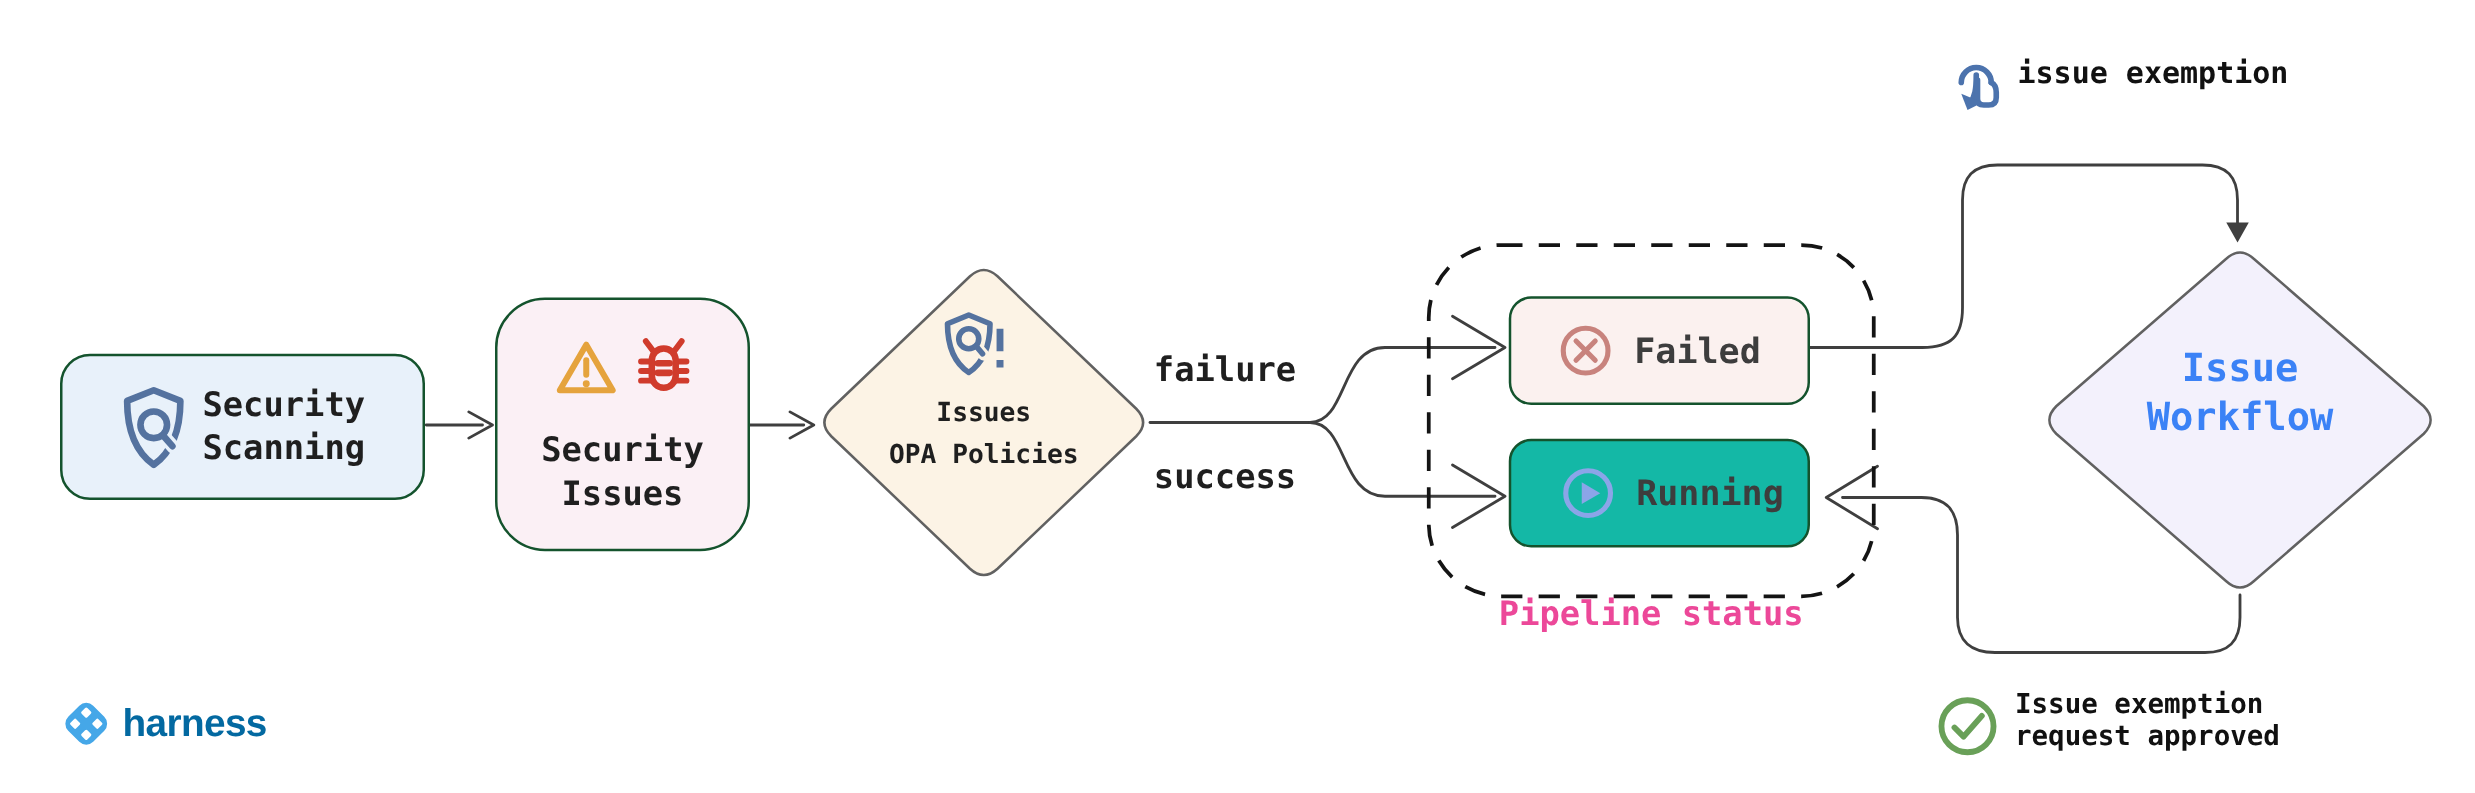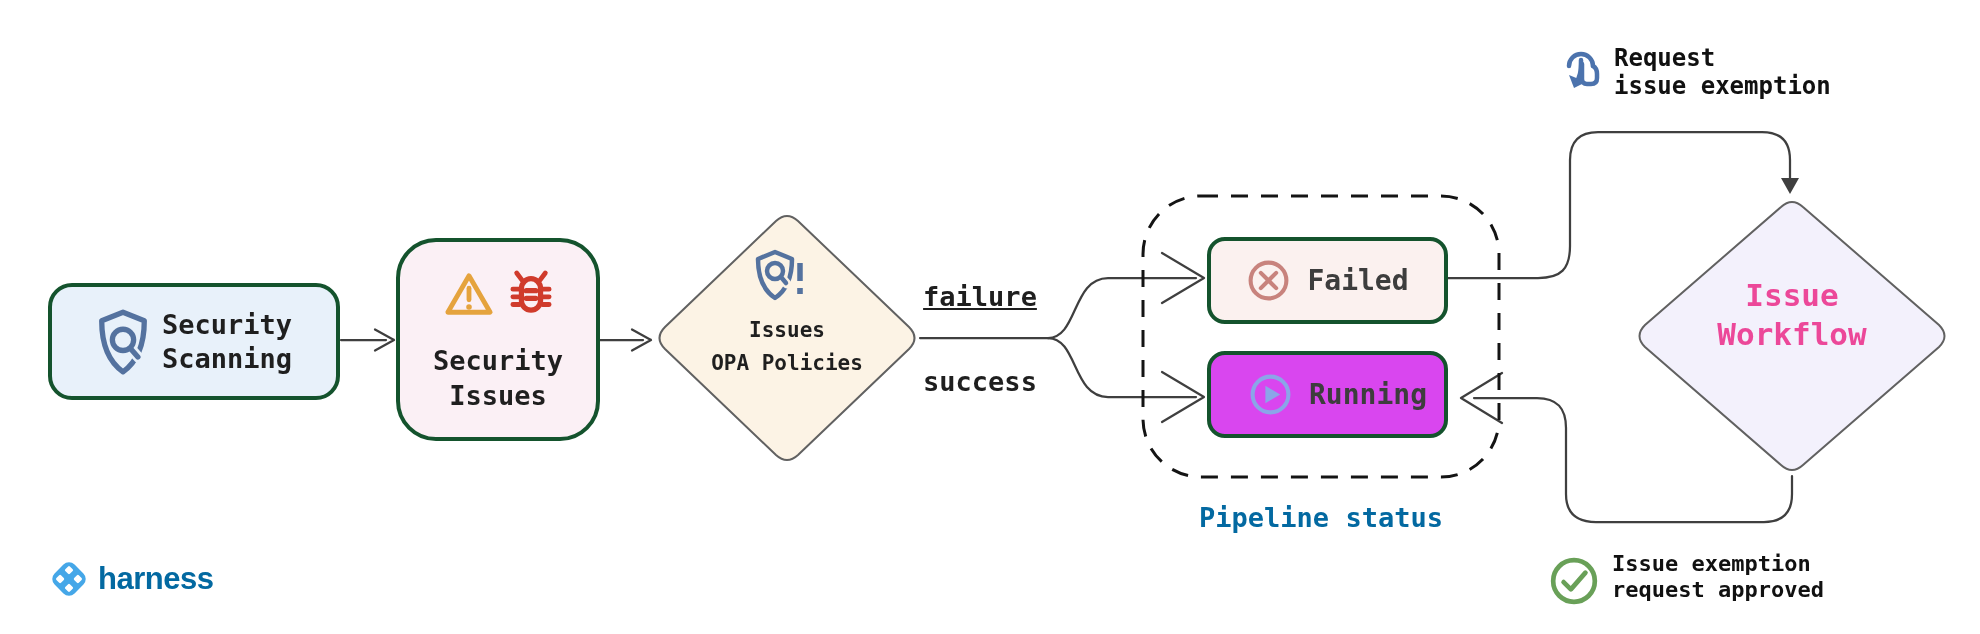--- a/index.html
+++ b/index.html
@@ -1,41 +1,41 @@
 <!DOCTYPE html>
 <html><head>
 <meta charset="utf-8">
 <style>
   html,body{margin:0;padding:0;background:#ffffff;}
   #canvas{
     position:relative;width:1980px;height:634px;background:#ffffff;overflow:hidden;
     font-family:"DejaVu Sans Mono",monospace;font-weight:bold;color:#1f1f1f;
   }
   #connector-layer{position:absolute;left:0;top:0;width:1980px;height:634px;}
-  .node{position:absolute;border:4px solid #14532d;display:flex;align-items:center;justify-content:center;box-sizing:border-box;}
+  .node{position:absolute;border:2px solid #14532d;display:flex;align-items:center;justify-content:center;box-sizing:border-box;}
   .lbl{position:absolute;text-align:center;}
   .lines div{white-space:nowrap;}
   
   .scan{left:48px;top:283px;width:292px;height:117px;border-radius:24px;background:#e8f1fa;gap:12px;}
   .scan .lines{font-size:27px;line-height:34px;text-align:left;}
   
   .issues{left:396px;top:238px;width:204px;height:203px;border-radius:40px;background:#fbf0f5;flex-direction:column;gap:22px;}
   .issues .icon-row{display:flex;align-items:center;gap:16px;}
   .issues .lines{font-size:27px;line-height:35px;text-align:center;}
   
   .status{width:241px;height:87px;border-radius:18px;gap:16px;font-size:28px;color:#3d3d3d;}
   .failed{left:1207px;top:237px;background:#fbf1ef;}
-  .running{left:1207px;top:351px;background:#d946ef;padding-left:20px;}
+  .running{left:1207px;top:351px;background:#14b8a6;padding-left:20px;}
   
   .opa-lbl{left:687px;top:314px;width:200px;font-size:21px;line-height:33px;}
   .governance{left:689px;top:471px;width:240px;font-size:31px;color:#1c1c1c;}
-  .failure{left:918px;top:281px;width:124px;font-size:27px;text-decoration:underline;}
+  .failure{left:918px;top:281px;width:124px;font-size:27px;}
   .success{left:918px;top:366px;width:124px;font-size:27px;}
-  .pipe-status{left:1143px;top:502px;width:356px;font-size:27px;color:#0369a1;}
-  .iew-lbl{left:1672px;top:276px;width:240px;font-size:31px;line-height:39px;color:#ec4899;}
+  .pipe-status{left:1143px;top:476px;width:356px;font-size:27px;color:#ec4899;}
+  .iew-lbl{left:1672px;top:276px;width:240px;font-size:31px;line-height:39px;color:#3b82f6;}
   .annot{position:absolute;text-align:left;color:#111111;}
   .annot-request{left:1614px;top:44px;font-size:24px;line-height:28px;}
   .annot-approved{left:1612px;top:551px;font-size:22px;line-height:26px;}
   .annot-icon{position:absolute;}
   .req-icon{left:1561px;top:46px;}
   .ok-icon{left:1549px;top:556px;}
   
   .brand{position:absolute;left:46px;top:556px;display:flex;align-items:center;gap:6px;}
   .brand-name{font-family:"Liberation Sans",sans-serif;font-weight:700;font-size:31px;color:#0369a1;letter-spacing:-0.5px;}
 </style>
@@ -134,21 +134,20 @@
 
   <svg class="annot-icon req-icon" width="40" height="50" viewBox="0 0 40 50">
     <g stroke="#4c73ad" stroke-width="4.5" fill="none" stroke-linecap="round" stroke-linejoin="round">
       <path d="M8 20 A12 12 0 1 1 32 20"></path>
       <path d="M20 14 C20 26 19 31 15 37"></path>
       <path d="M32 20 Q36 22 36 28 V32 Q36 38 30 38 H26 Q21 38 21 33 V18"></path>
     </g>
     <polygon points="13,42 8,29 25,36" fill="#4c73ad"></polygon>
   </svg>
   <div class="annot annot-request lines">
-    <div>Request</div>
     <div>issue exemption</div>
   </div>
 
   <svg class="annot-icon ok-icon" width="50" height="50" viewBox="0 0 48 48">
     <circle cx="24" cy="24" r="20" stroke="#69a058" stroke-width="4.5" fill="none"></circle>
     <path d="M14 25 L21 32 L35 16" stroke="#69a058" stroke-width="4.5" fill="none" stroke-linecap="round" stroke-linejoin="round"></path>
   </svg>
   <div class="annot annot-approved lines">
     <div>Issue exemption</div>
     <div>request approved</div>

